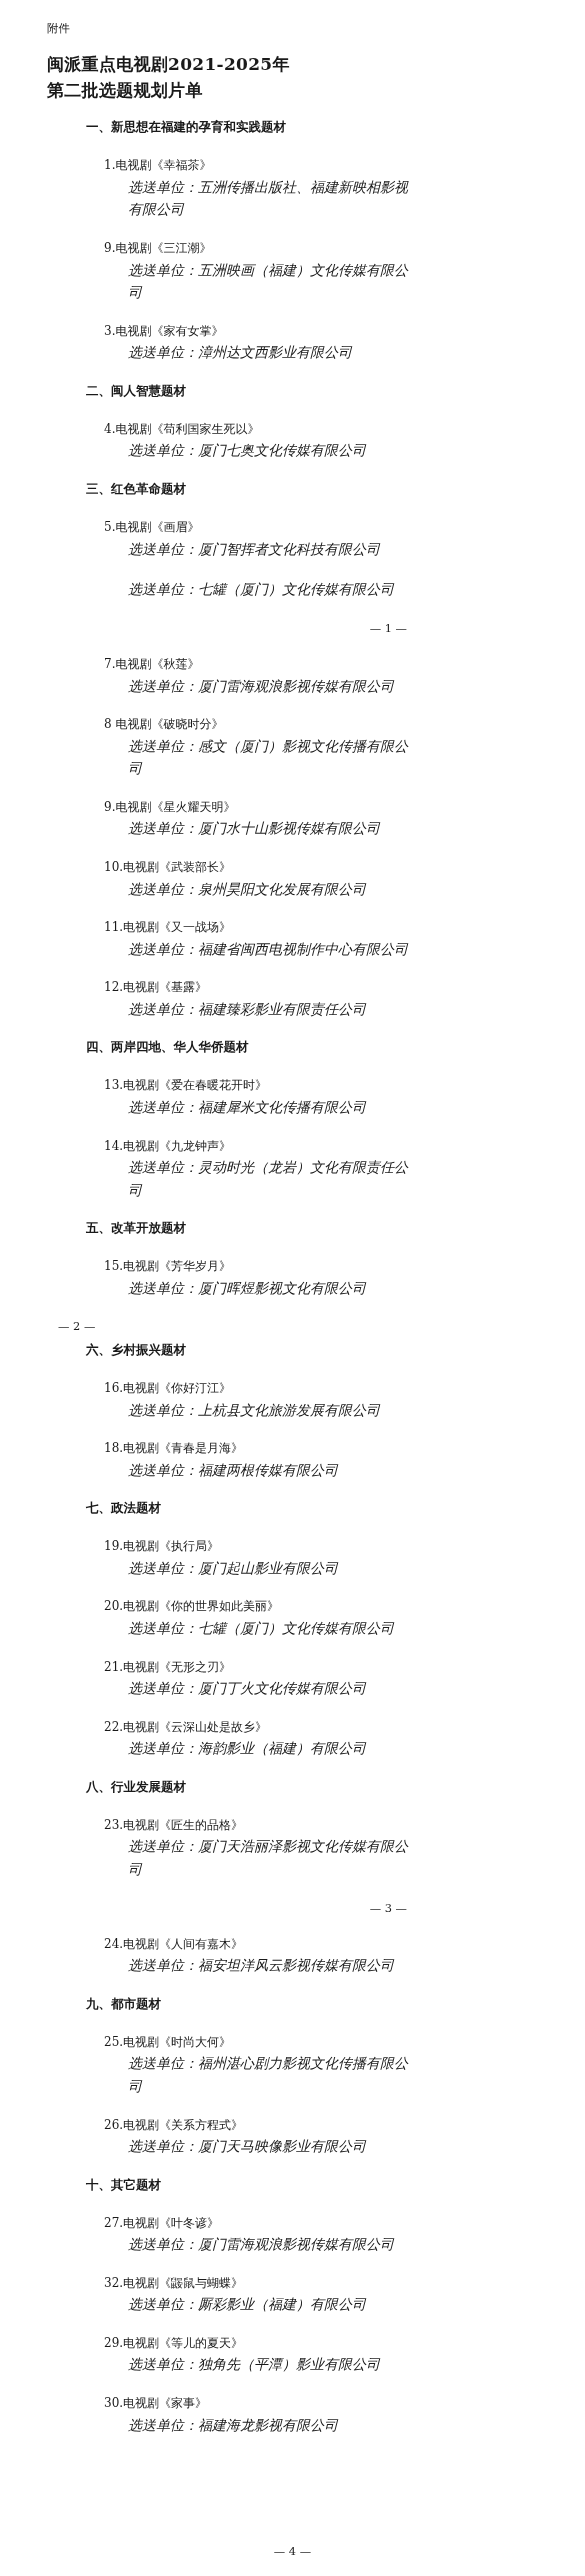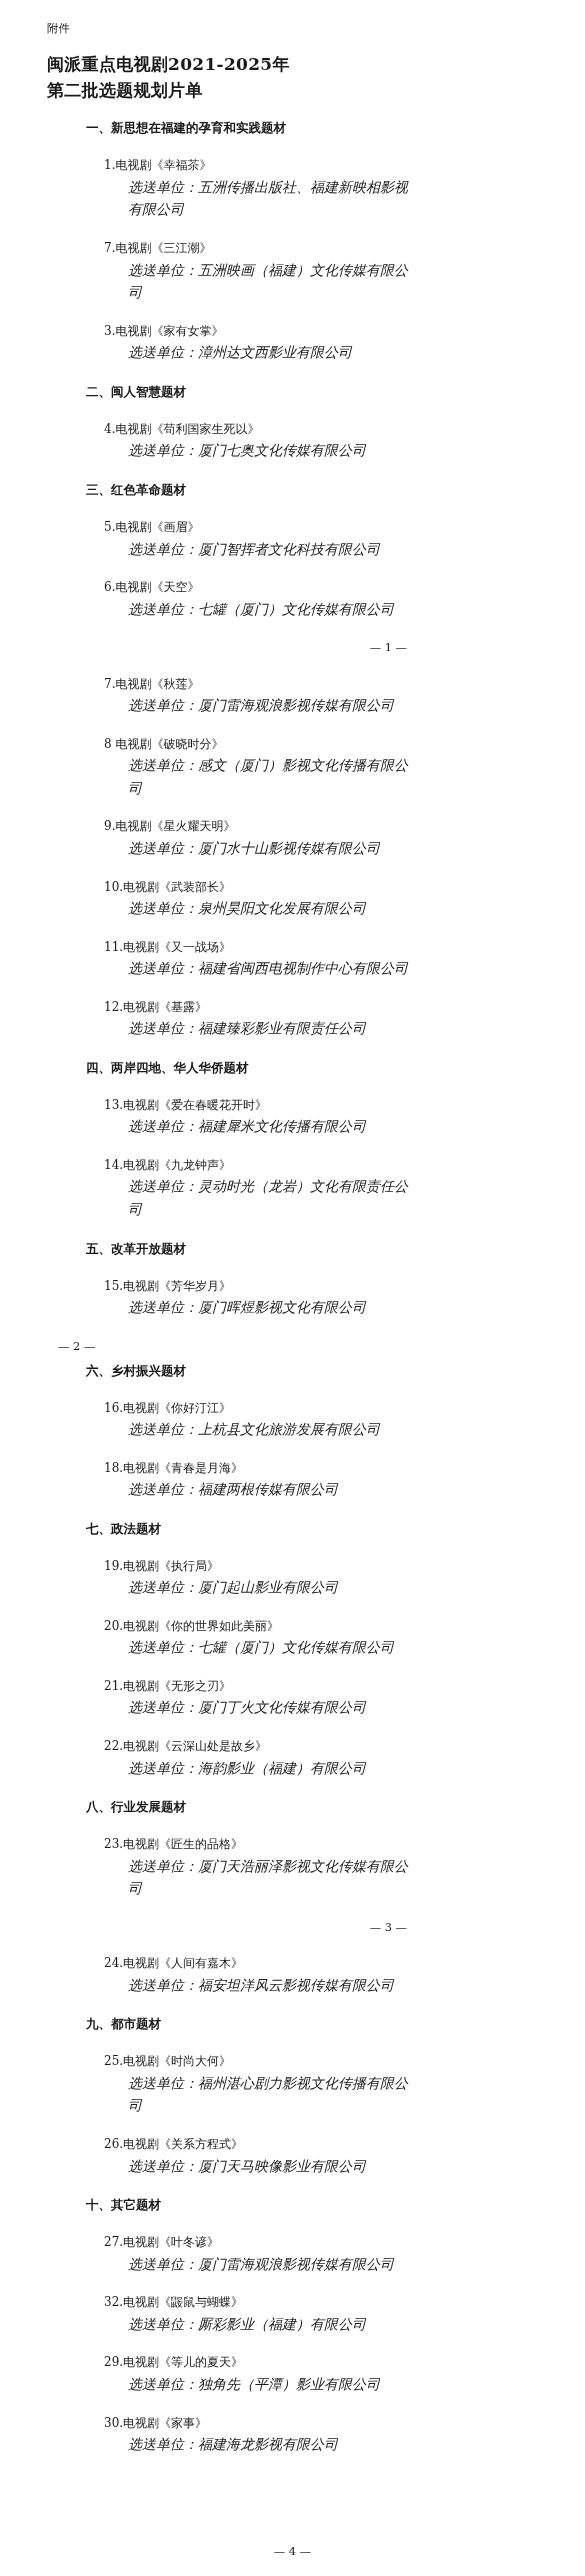--- a/index.html
+++ b/index.html
@@ -38,20 +38,21 @@
   }
   .section {
     margin-top: 14px;
   }
   .section-heading {
     font-size: 12.5px;
     font-weight: bold;
     line-height: 1.6;
     margin: 0 0 3.3px 0;
     padding-left: 39px;
+    font-family: Liberation Mono, monospace;
   }
   .entry {
     margin: 18px;
     padding: 0;
   }
   .entry-title {
     font-size: 12px;
     line-height: 1.62;
     padding-left: 39px;
     text-indent: 0;
@@ -101,21 +102,21 @@
     <span class="line">第二批选题规划片单</span>
   </div>
 
   <div class="section">
     <div class="section-heading">一、新思想在福建的孕育和实践题材</div>
     <div class="entry">
       <div class="entry-title">1.电视剧《幸福茶》</div>
       <div class="entry-unit">选送单位：五洲传播出版社、福建新映相影视有限公司</div>
     </div>
     <div class="entry">
-      <div class="entry-title">7.电视剧《三江潮》</div>
+      <div class="entry-title">9.电视剧《三江潮》</div>
       <div class="entry-unit">选送单位：五洲映画（福建）文化传媒有限公司</div>
     </div>
     <div class="entry">
       <div class="entry-title">3.电视剧《家有女掌》</div>
       <div class="entry-unit">选送单位：漳州达文西影业有限公司</div>
     </div>
   </div>
 
   <div class="section">
     <div class="section-heading">二、闽人智慧题材</div>
@@ -125,21 +126,20 @@
     </div>
   </div>
 
   <div class="section">
     <div class="section-heading">三、红色革命题材</div>
     <div class="entry">
       <div class="entry-title">5.电视剧《画眉》</div>
       <div class="entry-unit">选送单位：厦门智挥者文化科技有限公司</div>
     </div>
     <div class="entry">
-      <div class="entry-title">6.电视剧《天空》</div>
       <div class="entry-unit">选送单位：七罐（厦门）文化传媒有限公司</div>
     </div>
   </div>
 
   <div class="page-num right">— 1 —</div>
 
   <div>
     <div class="entry">
       <div class="entry-title">7.电视剧《秋莲》</div>
       <div class="entry-unit">选送单位：厦门雷海观浪影视传媒有限公司</div>

